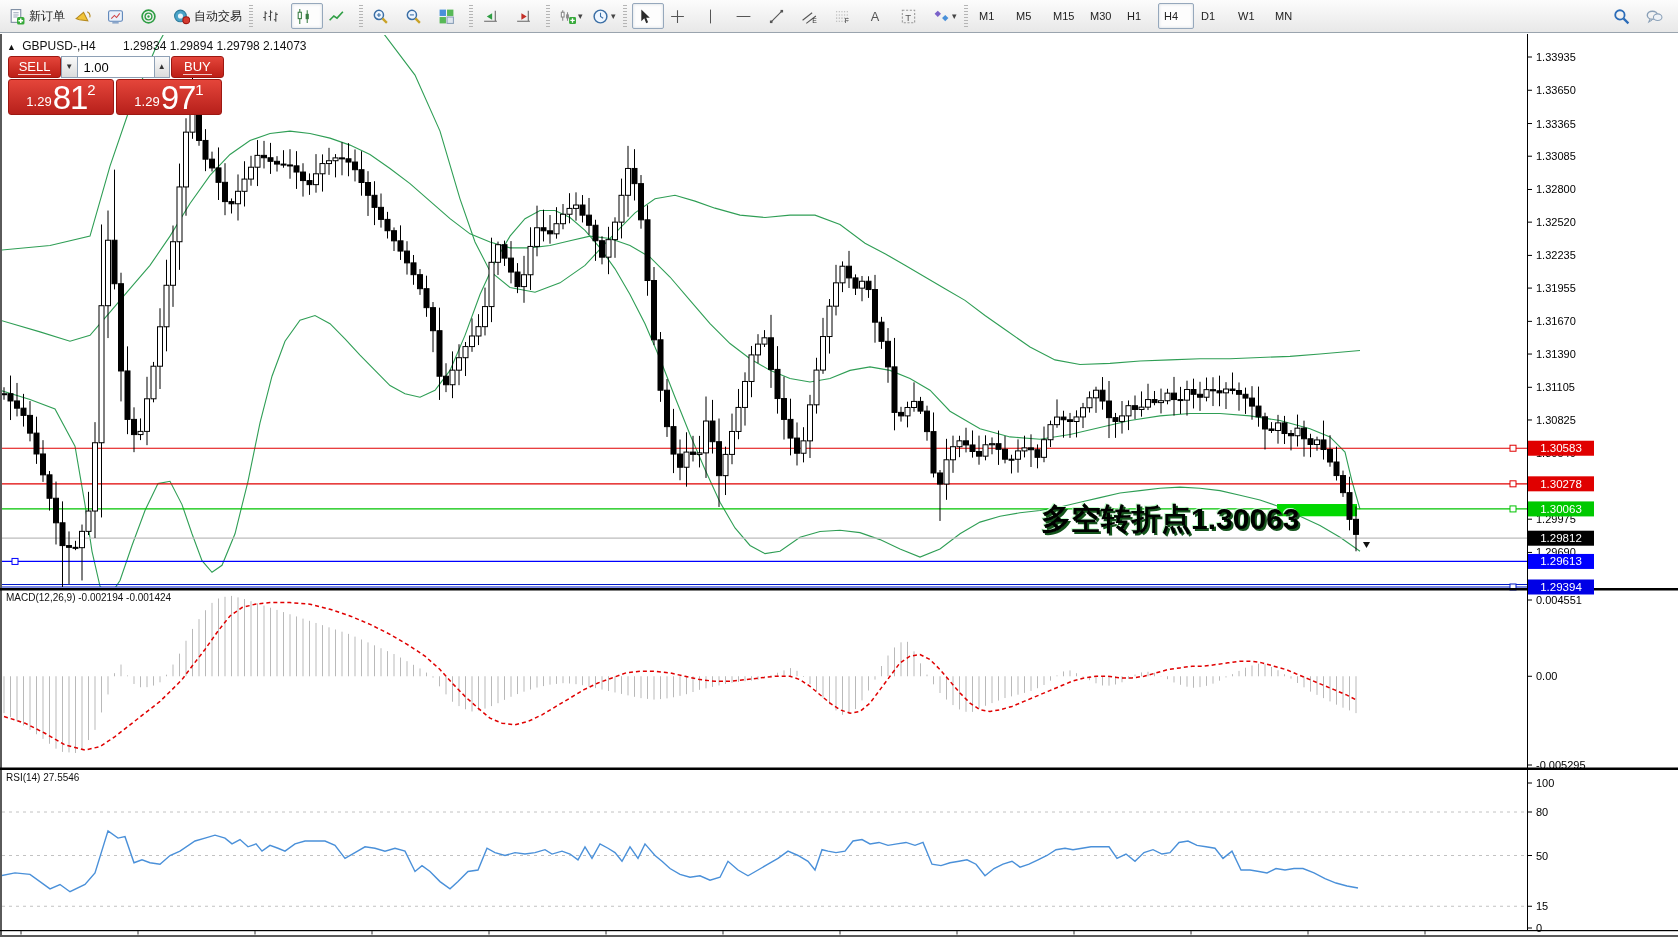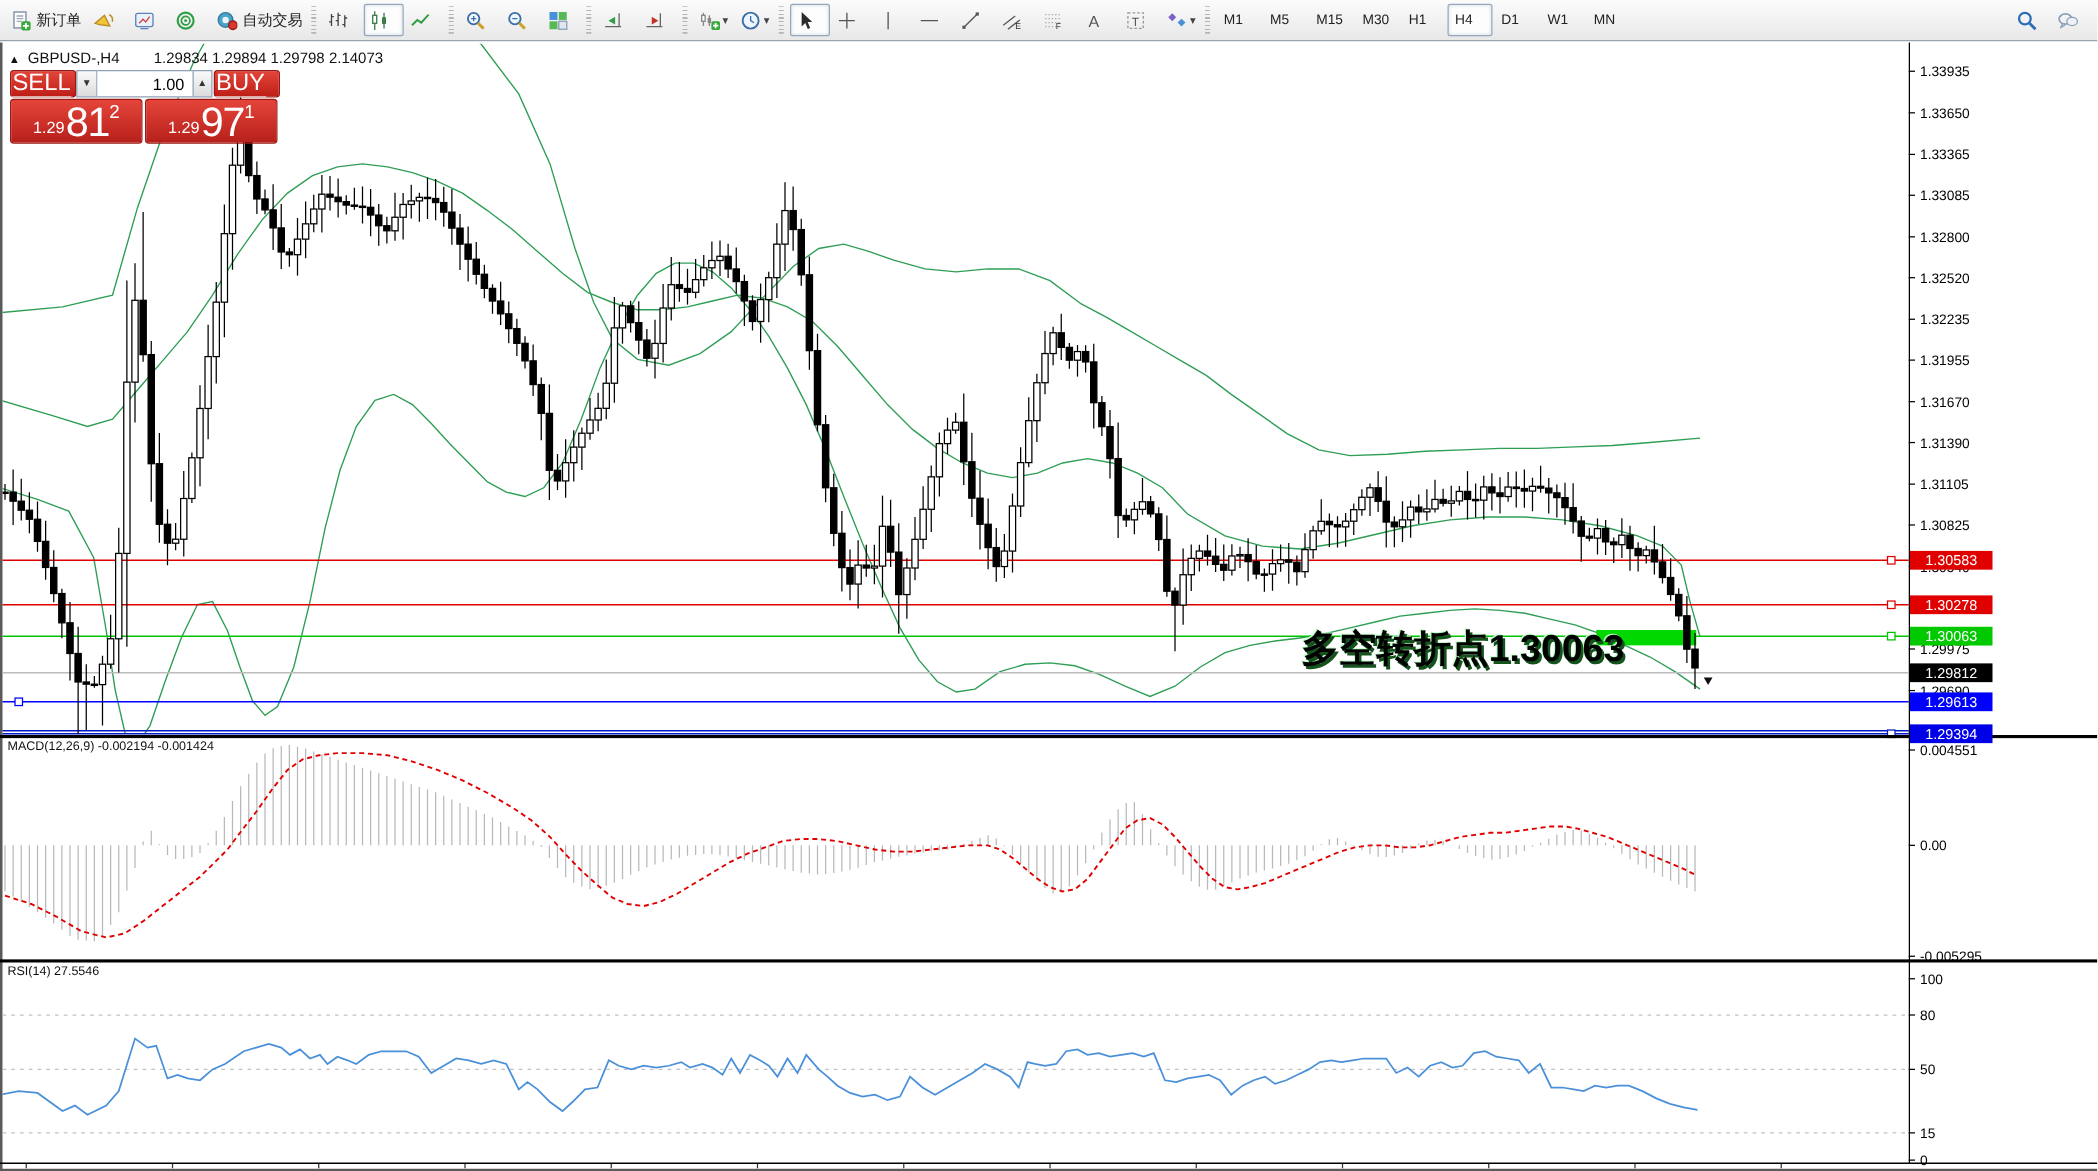--- a/index.html
+++ b/index.html
@@ -16,26 +16,26 @@
   .tf{font-size:11px;padding:2px 5px;height:20px}
   .grip{width:4px;height:22px;margin:0 4px 0 2px;
         background-image:repeating-linear-gradient(#b5b5b5 0 1px,transparent 1px 3px)}
   .spacer{flex:1}
   #chart-header{position:absolute;left:7px;top:39px;font-size:12px;color:#111;z-index:5}
   #chart-header .tri{font-size:9px;margin-right:3px}
   #chart-header .sym{margin-right:24px}
   #trade-widget{position:absolute;left:8px;top:56px;z-index:6;width:216px}
   .tw-row{display:flex;height:22px}
   .tw-btn{background:linear-gradient(#e4453a,#bd1f17);color:#fff;border:1px solid #9d1812;border-radius:3px;
-          font-size:19px;width:57px;color:#fff;line-height:20px}
+          font-size:13px;width:57px;color:#fff;text-align:center;line-height:20px}
   .tw-btn span{border-bottom:1px solid rgba(255,255,255,.75);padding:0 1px}
   .tw-spin{width:16px;background:linear-gradient(#fafafa,#dcdcdc);border:1px solid #8ea0b5;font-size:8px;
            color:#333;text-align:center;line-height:20px}
   .tw-vol{width:64px;border:1px solid #8ea0b5;border-left:none;border-right:none;font-size:13px;
-          text-align:right;padding:0 6px;font-family:inherit}
+          text-align:left;padding:0 6px;font-family:inherit}
   .tw-prices{display:flex;margin-top:1px;gap:2px}
   .tw-price{width:104px;height:33px;background:linear-gradient(#e4453a,#b7201b);border:1px solid #9d1812;
             border-radius:3px;color:#fff;display:flex;align-items:flex-end;justify-content:center;
             padding-bottom:1px;cursor:default}
   .pp{font-size:13px;line-height:22px;margin-right:1px}
   .pb{font-size:33px;line-height:30px;letter-spacing:-1px}
   .ps{font-size:15px;line-height:15px;align-self:flex-start;margin-top:2px}
   .ind-label{position:absolute;font-size:10px;color:#111;z-index:5;left:6px}
   #macd-label{top:592px}
   #rsi-label{top:772px}

